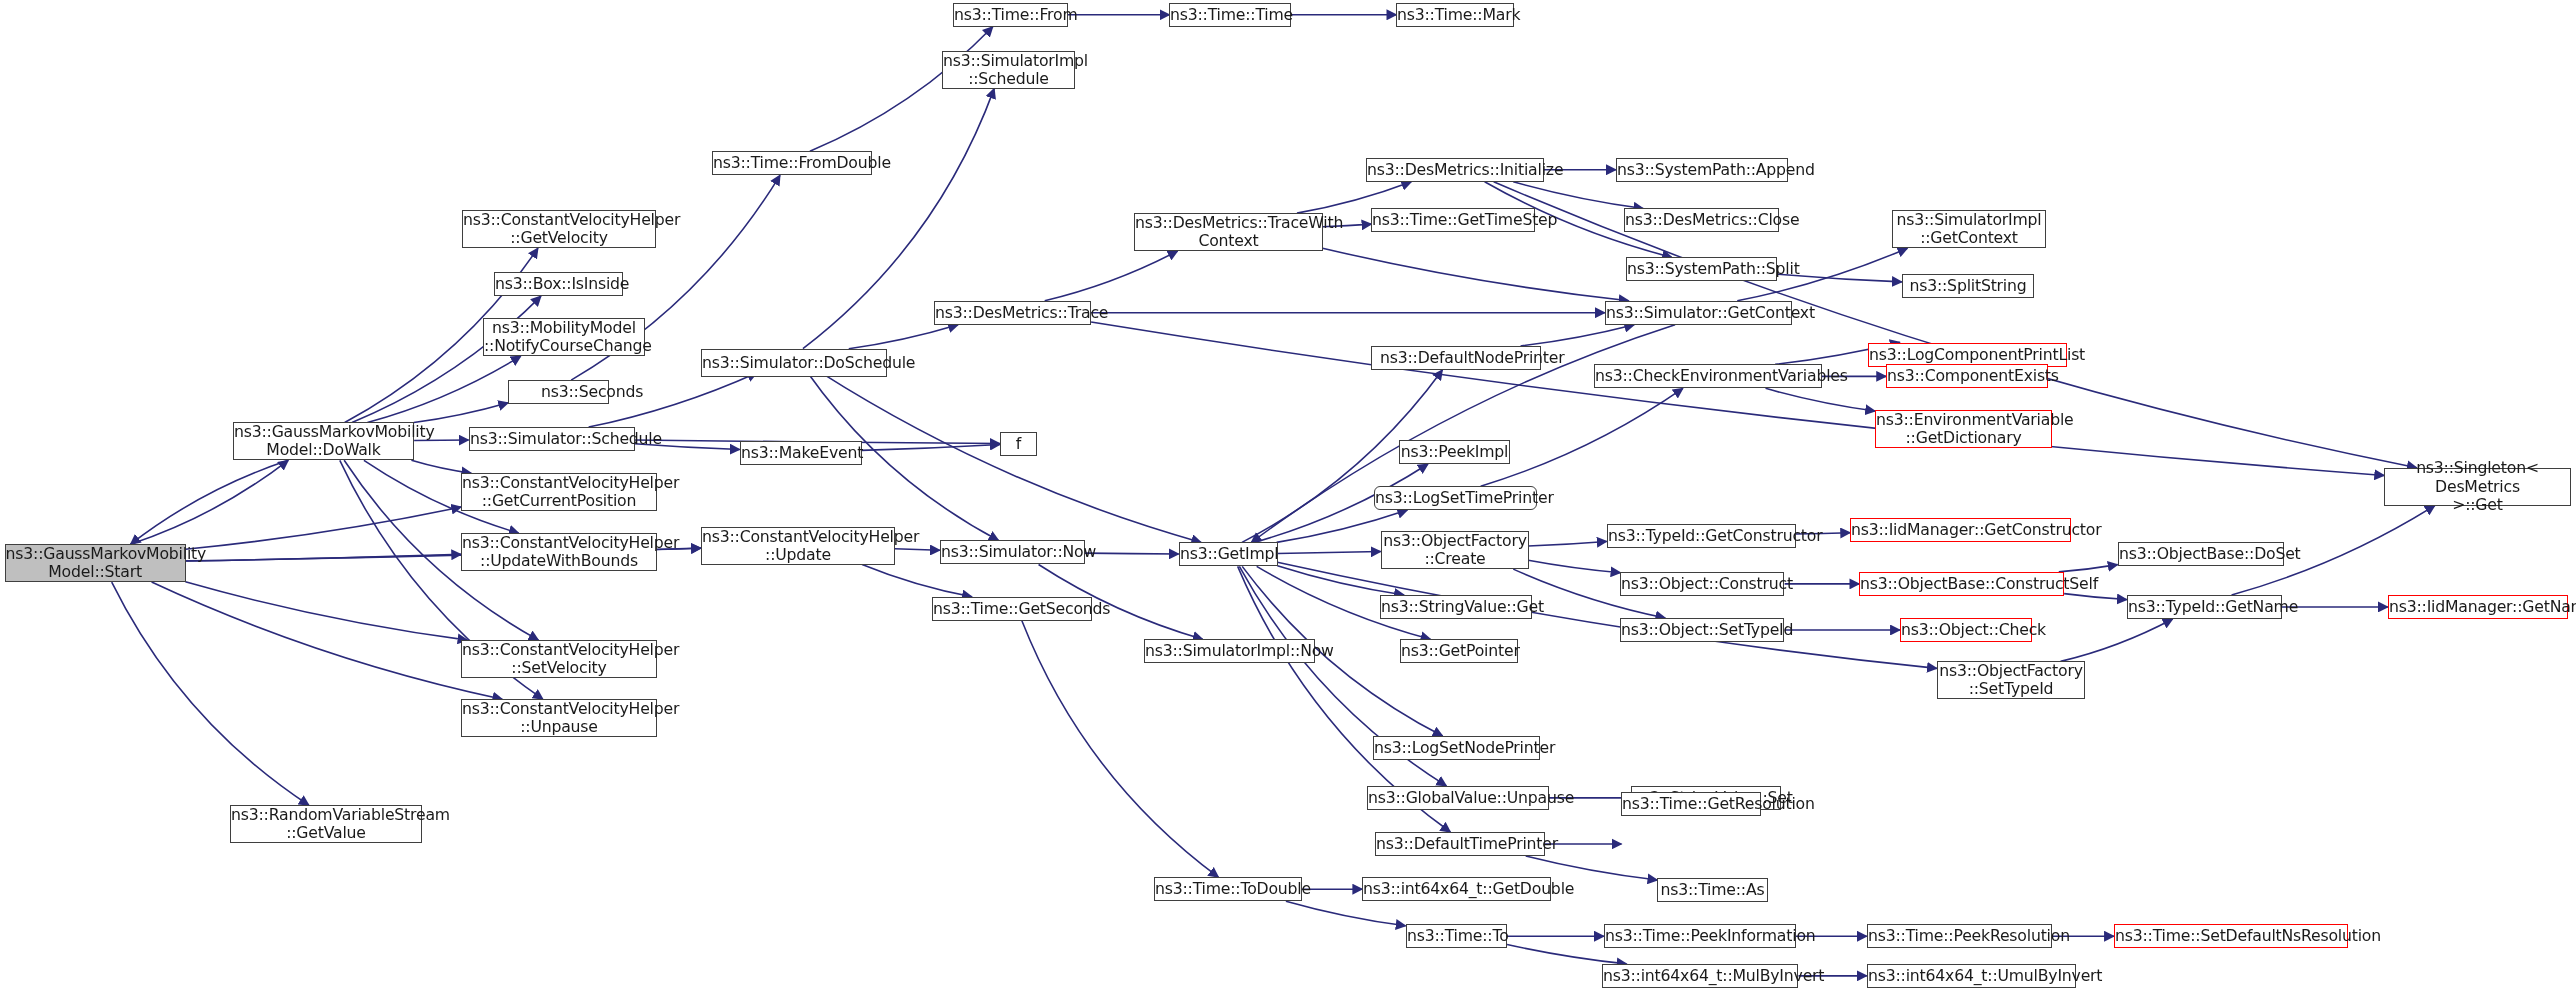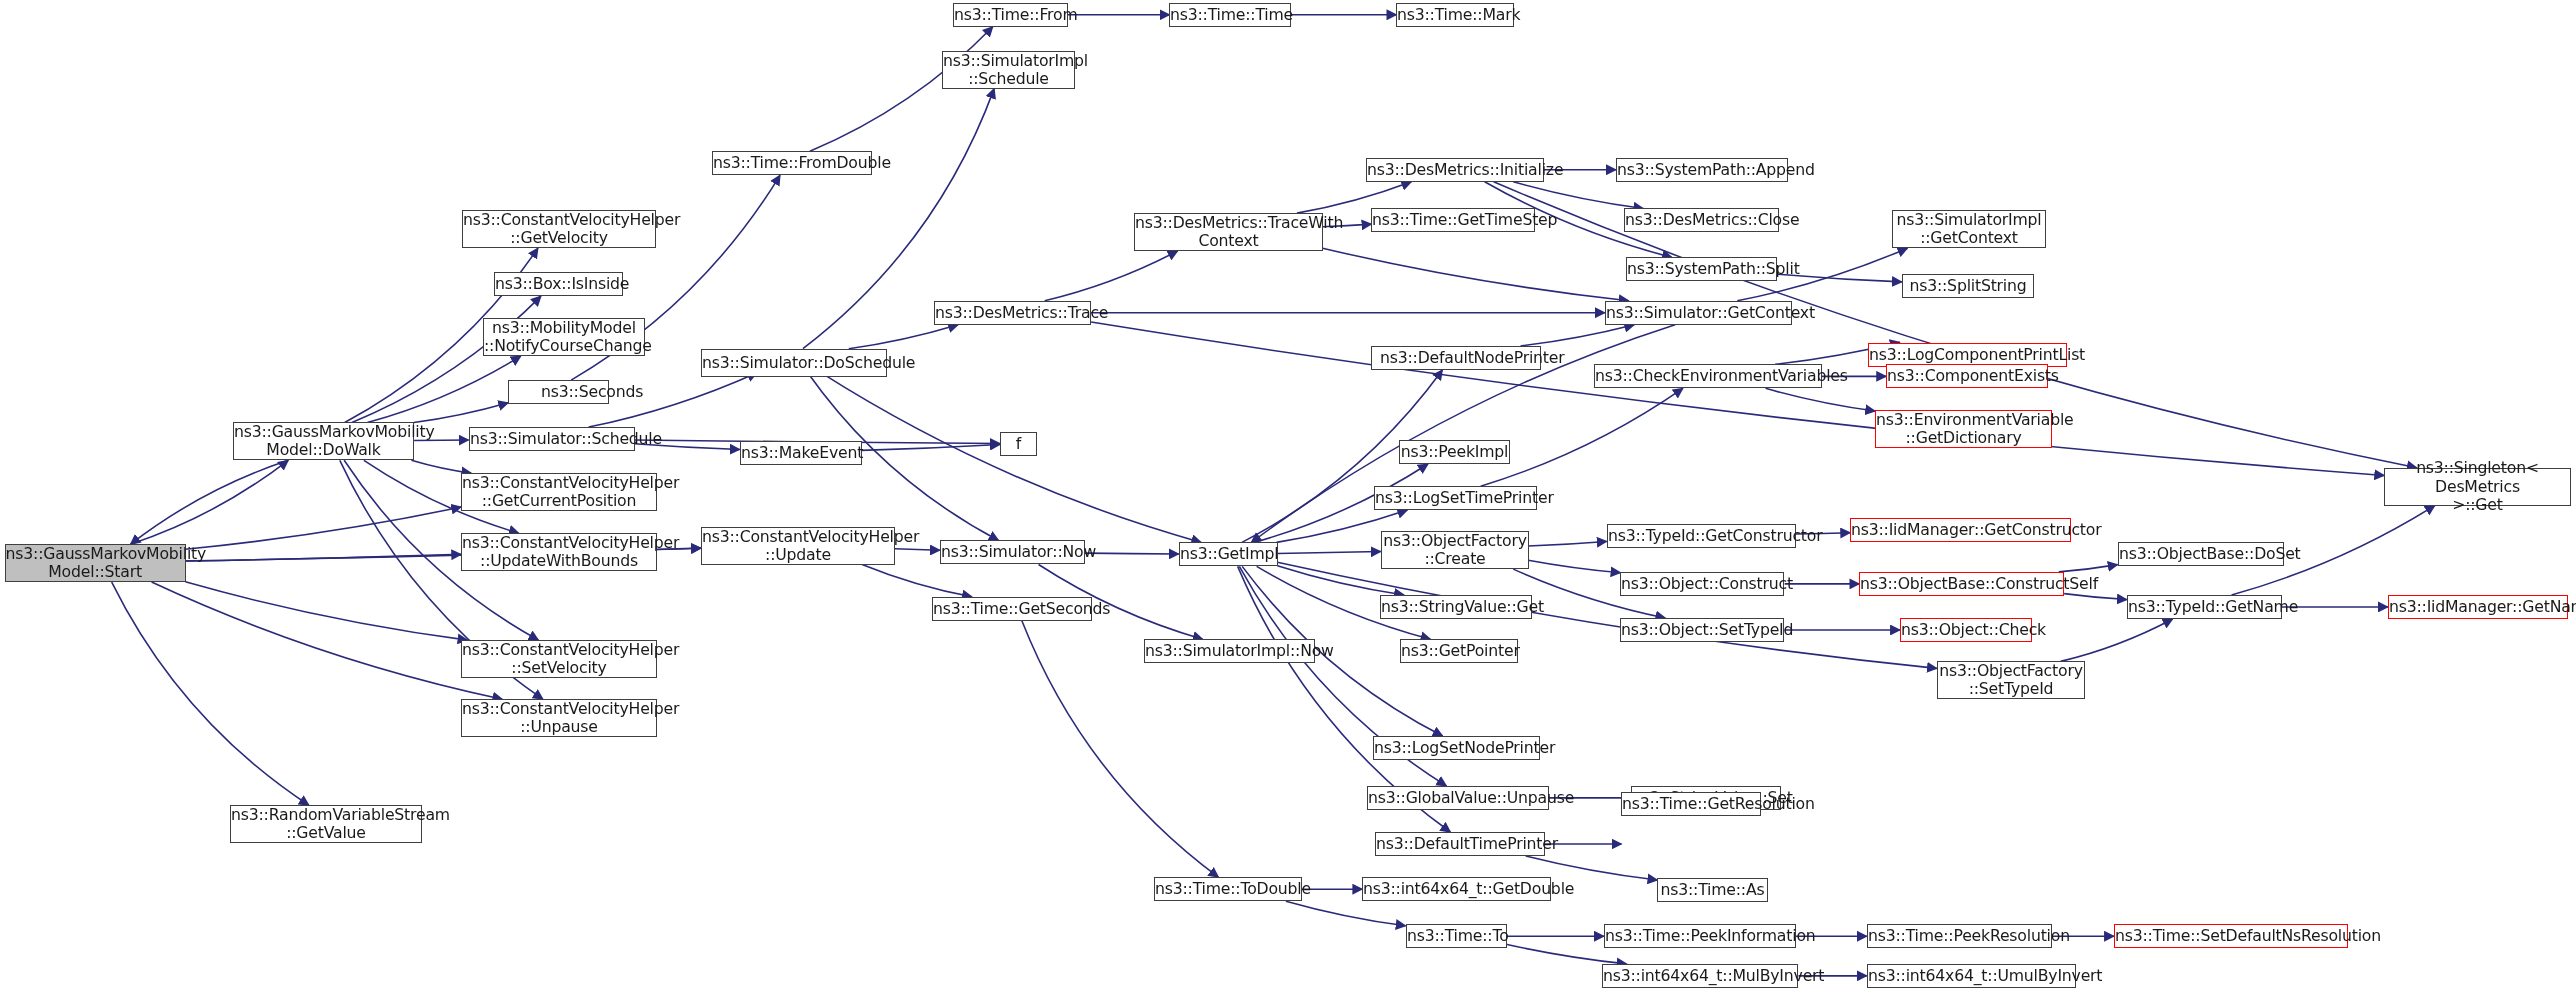--- a/index.html
+++ b/index.html
@@ -171,21 +171,21 @@
 Context</span></div>
       <div class="node" style="left: 1366px; top: 158px; width: 178px; height: 24px;"><span>ns3::DesMetrics::Initialize</span></div>
       <div class="node" style="left: 1371px; top: 208px; width: 164px; height: 24px;"><span>ns3::Time::GetTimeStep</span></div>
       <div class="node" style="left: 1616px; top: 158px; width: 172px; height: 24px;"><span>ns3::SystemPath::Append</span></div>
       <div class="node" style="left: 1624px; top: 208px; width: 155px; height: 24px;"><span>ns3::DesMetrics::Close</span></div>
       <div class="node" style="left: 1626px; top: 257px; width: 151px; height: 24px;"><span>ns3::SystemPath::Split</span></div>
       <div class="node" style="left: 1605px; top: 301px; width: 187px; height: 24px;"><span>ns3::Simulator::GetContext</span></div>
       <div class="node" style="left: 1371px; top: 346px; width: 170px; height: 24px; padding-left: 8px;"><span>ns3::DefaultNodePrinter</span></div>
       <div class="node" style="left: 1594px; top: 364px; width: 228px; height: 24px;"><span>ns3::CheckEnvironmentVariables</span></div>
       <div class="node" style="left: 1399px; top: 440px; width: 111px; height: 24px;"><span>ns3::PeekImpl</span></div>
-      <div class="node" style="left: 1374px; top: 486px; width: 163px; height: 24px;"><span>ns3::LogSetTimePrinter</span></div>
+      <div class="node" style="left: 1374px; top: 486px; width: 163px; height: 24px; border-radius: 6px;"><span>ns3::LogSetTimePrinter</span></div>
       <div class="node" style="left: 1179px; top: 542px; width: 99px; height: 24px;"><span>ns3::GetImpl</span></div>
       <div class="node" style="left: 1381px; top: 531px; width: 148px; height: 38px;"><span>ns3::ObjectFactory
 ::Create</span></div>
       <div class="node" style="left: 1380px; top: 595px; width: 152px; height: 24px;"><span>ns3::StringValue::Get</span></div>
       <div class="node" style="left: 1400px; top: 639px; width: 118px; height: 24px;"><span>ns3::GetPointer</span></div>
       <div class="node" style="left: 1144px; top: 639px; width: 171px; height: 24px;"><span>ns3::SimulatorImpl::Now</span></div>
       <div class="node" style="left: 1373px; top: 736px; width: 167px; height: 24px;"><span>ns3::LogSetNodePrinter</span></div>
       <div class="node" style="left: 1367px; top: 786px; width: 182px; height: 24px;"><span>ns3::GlobalValue::Unpause</span></div>
       <div class="node" style="left: 1631px; top: 786px; width: 150px; height: 24px;"><span>ns3::StringValue::Set</span></div>
       <div class="node" style="left: 1375px; top: 832px; width: 170px; height: 24px;"><span>ns3::DefaultTimePrinter</span></div>

